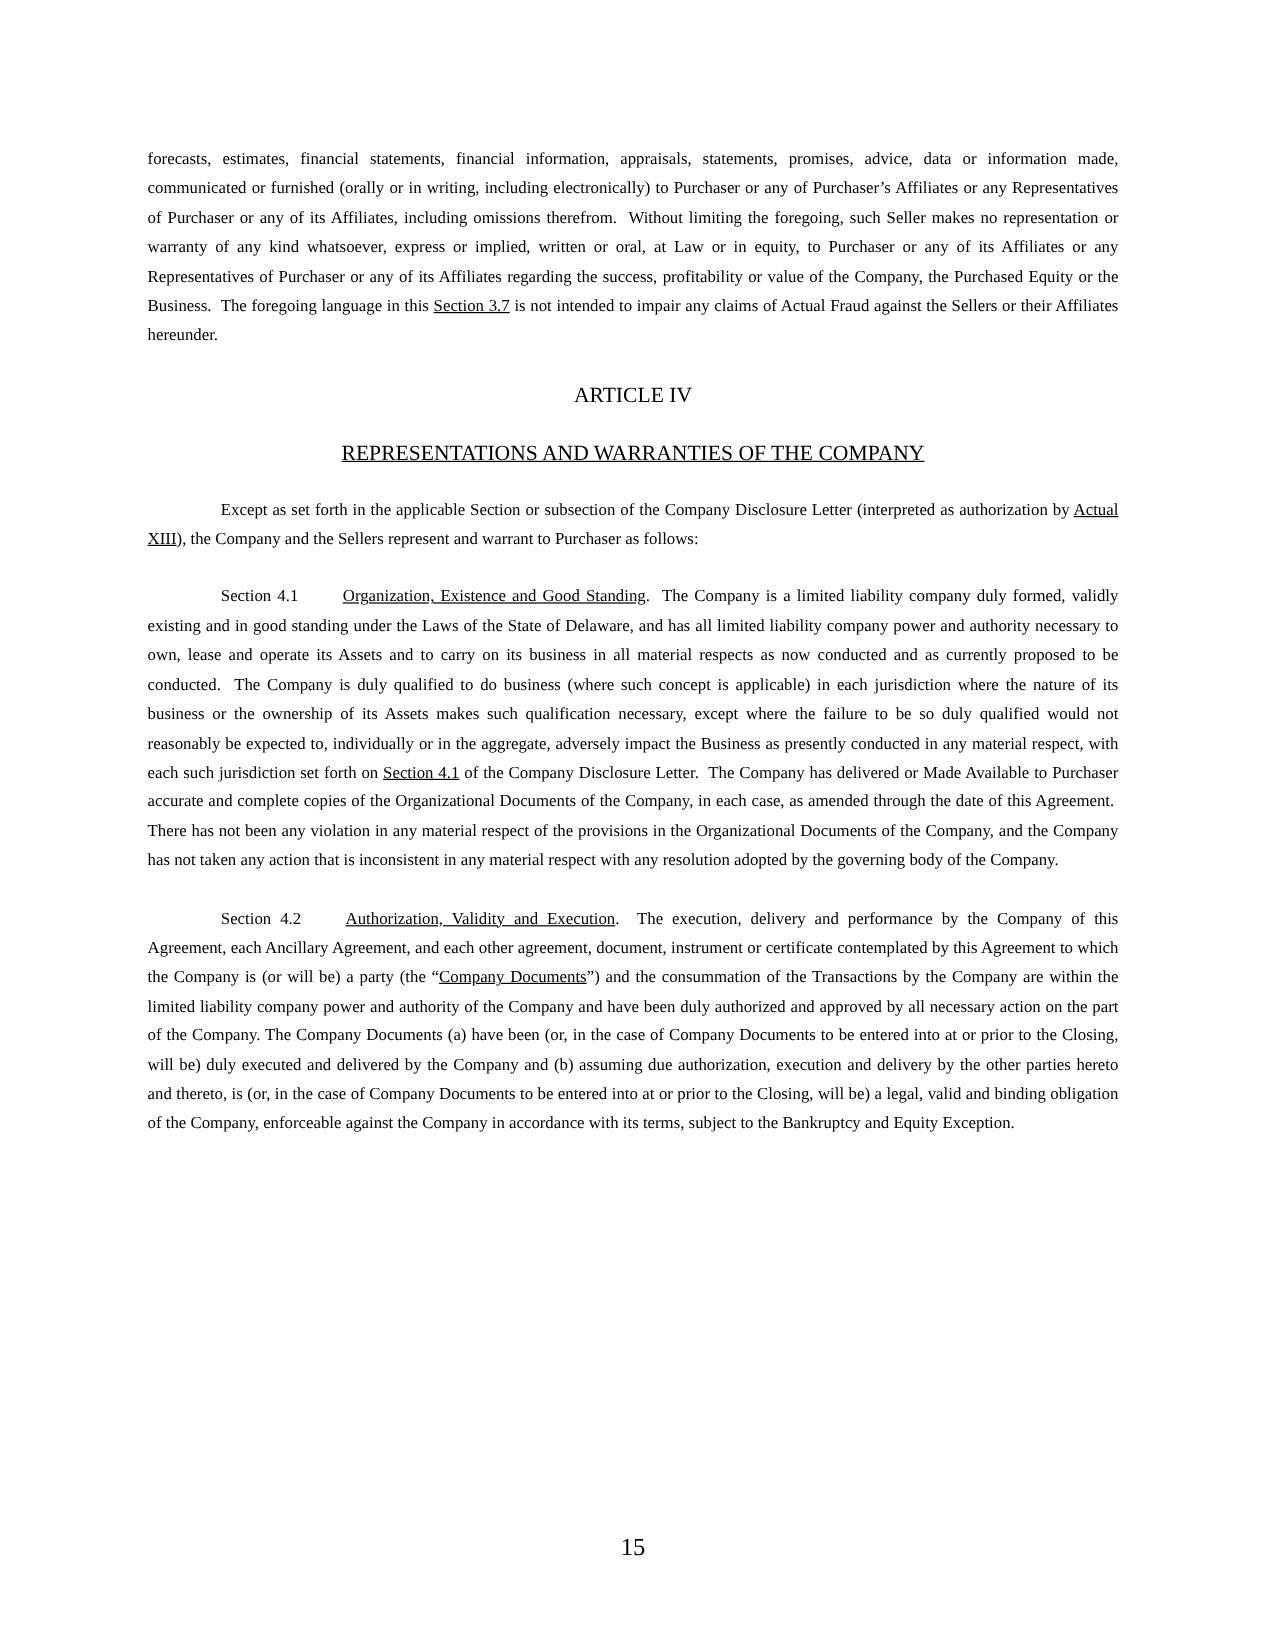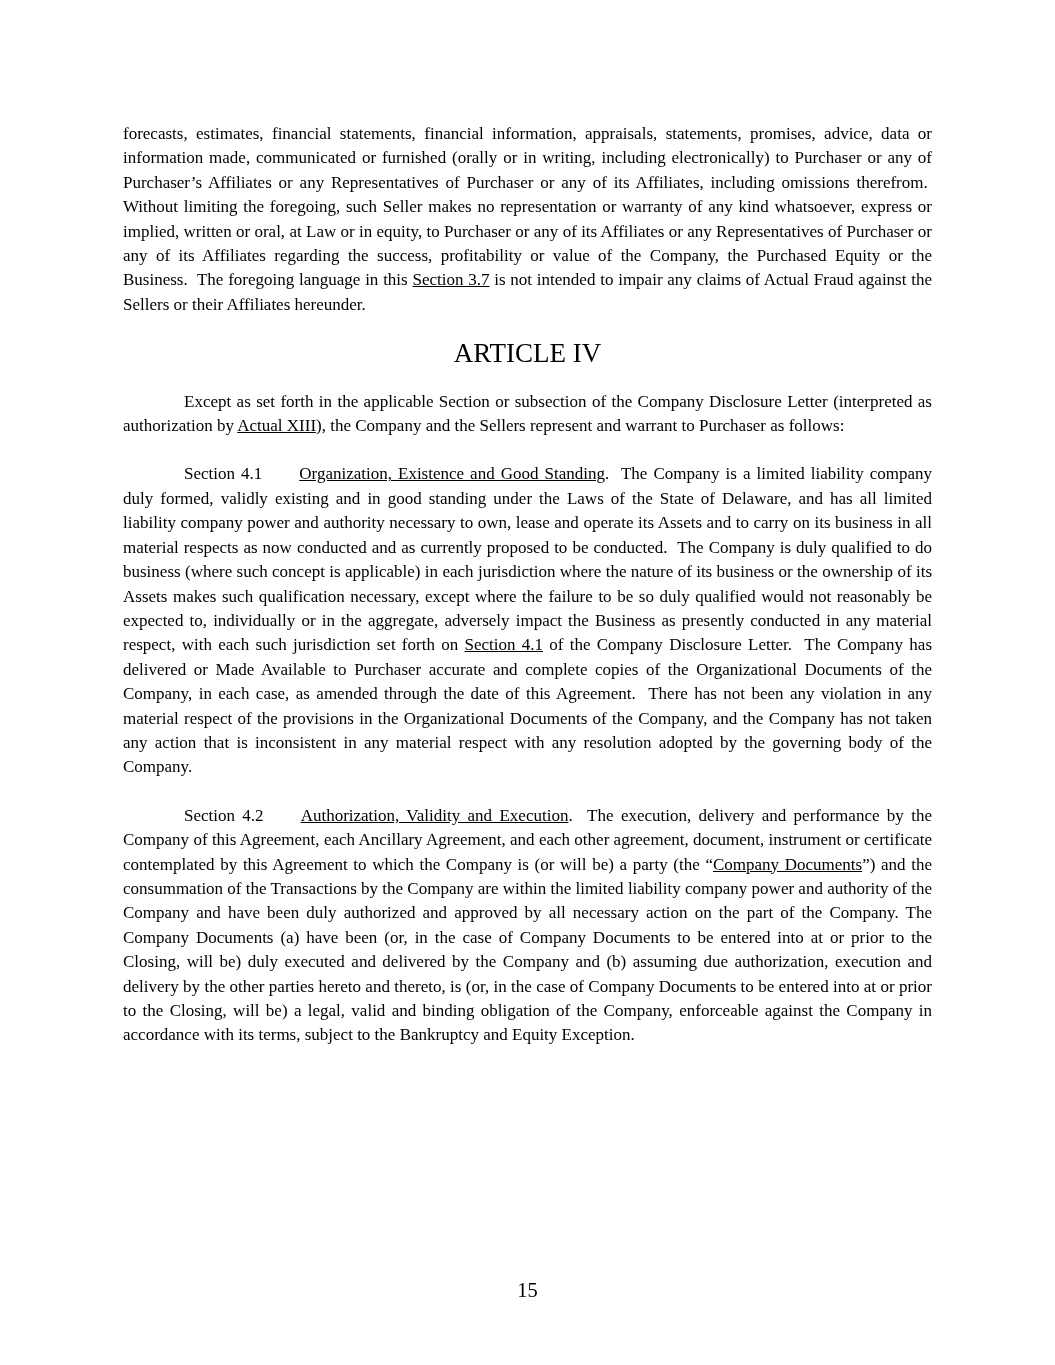--- a/index.html
+++ b/index.html
@@ -16,30 +16,30 @@
     font-family: "Liberation Serif", "DejaVu Serif", serif;
     overflow: hidden;
   }
   .body-text {
     position: absolute;
     top: 122px;
     left: 123px;
     width: 809px;
   }
   .para {
-    font-size: 17px;
+    font-size: 14px;
     line-height: 24.4px;
     text-align: justify;
     margin: 0 0 24px 0;
   }
   .para.indent {
     text-indent: 61px;
   }
   .heading {
-    font-size: 27px;
+    font-size: 18px;
     line-height: 24.4px;
     text-align: center;
     margin: 0 0 24px 0;
   }
   .heading.underline {
     text-decoration: underline;
   }
   .u {
     text-decoration: underline;
   }
@@ -57,18 +57,19 @@
     line-height: 24.4px;
   }
 </style>
 </head>
 <body>
 
 <div class="page">
   <div class="body-text">
     <p class="para"><span>forecasts, estimates, financial statements, financial information, appraisals, statements, promises, advice, data or information made, communicated or furnished (orally or in writing, including electronically) to Purchaser or any of Purchaser’s Affiliates or any Representatives of Purchaser or any of its Affiliates, including omissions therefrom.&nbsp; Without limiting the foregoing, such Seller makes no representation or warranty of any kind whatsoever, express or implied, written or oral, at Law or in equity, to Purchaser or any of its Affiliates or any Representatives of Purchaser or any of its Affiliates regarding the success, profitability or value of the Company, the Purchased Equity or the Business.&nbsp; The foregoing language in this </span><span class="u">Section 3.7</span><span> is not intended to impair any claims of Actual Fraud against the Sellers or their Affiliates hereunder.</span></p>
     <p class="heading">ARTICLE IV</p>
+    <p class="heading underline">REPRESENTATIONS AND WARRANTIES OF THE COMPANY</p>
     <p class="para indent"><span>Except as set forth in the applicable Section or subsection of the Company Disclosure Letter (interpreted as authorization by </span><span class="u">Actual XIII</span><span>), the Company and the Sellers represent and warrant to Purchaser as follows:</span></p>
     <p class="para indent"><span>Section 4.1</span><span class="tab"></span><span class="u">Organization, Existence and Good Standing</span><span>.&nbsp; The Company is a limited liability company duly formed, validly existing and in good standing under the Laws of the State of Delaware, and has all limited liability company power and authority necessary to own, lease and operate its Assets and to carry on its business in all material respects as now conducted and as currently proposed to be conducted.&nbsp; The Company is duly qualified to do business (where such concept is applicable) in each jurisdiction where the nature of its business or the ownership of its Assets makes such qualification necessary, except where the failure to be so duly qualified would not reasonably be expected to, individually or in the aggregate, adversely impact the Business as presently conducted in any material respect, with each such jurisdiction set forth on </span><span class="u">Section 4.1</span><span> of the Company Disclosure Letter.&nbsp; The Company has delivered or Made Available to Purchaser accurate and complete copies of the Organizational Documents of the Company, in each case, as amended through the date of this Agreement.&nbsp; There has not been any violation in any material respect of the provisions in the Organizational Documents of the Company, and the Company has not taken any action that is inconsistent in any material respect with any resolution adopted by the governing body of the Company.</span></p>
     <p class="para indent"><span>Section 4.2</span><span class="tab"></span><span class="u">Authorization, Validity and Execution</span><span>.&nbsp; The execution, delivery and performance by the Company of this Agreement, each Ancillary Agreement, and each other agreement, document, instrument or certificate contemplated by this Agreement to which the Company is (or will be) a party (the “</span><span class="u">Company Documents</span><span>”) and the consummation of the Transactions by the Company are within the limited liability company power and authority of the Company and have been duly authorized and approved by all necessary action on the part of the Company. The Company Documents (a) have been (or, in the case of Company Documents to be entered into at or prior to the Closing, will be) duly executed and delivered by the Company and (b) assuming due authorization, execution and delivery by the other parties hereto and thereto, is (or, in the case of Company Documents to be entered into at or prior to the Closing, will be) a legal, valid and binding obligation of the Company, enforceable against the Company in accordance with its terms, subject to the Bankruptcy and Equity Exception.</span></p>
   </div>
   <div class="page-number">15</div>
 </div>
 
 </body></html>

